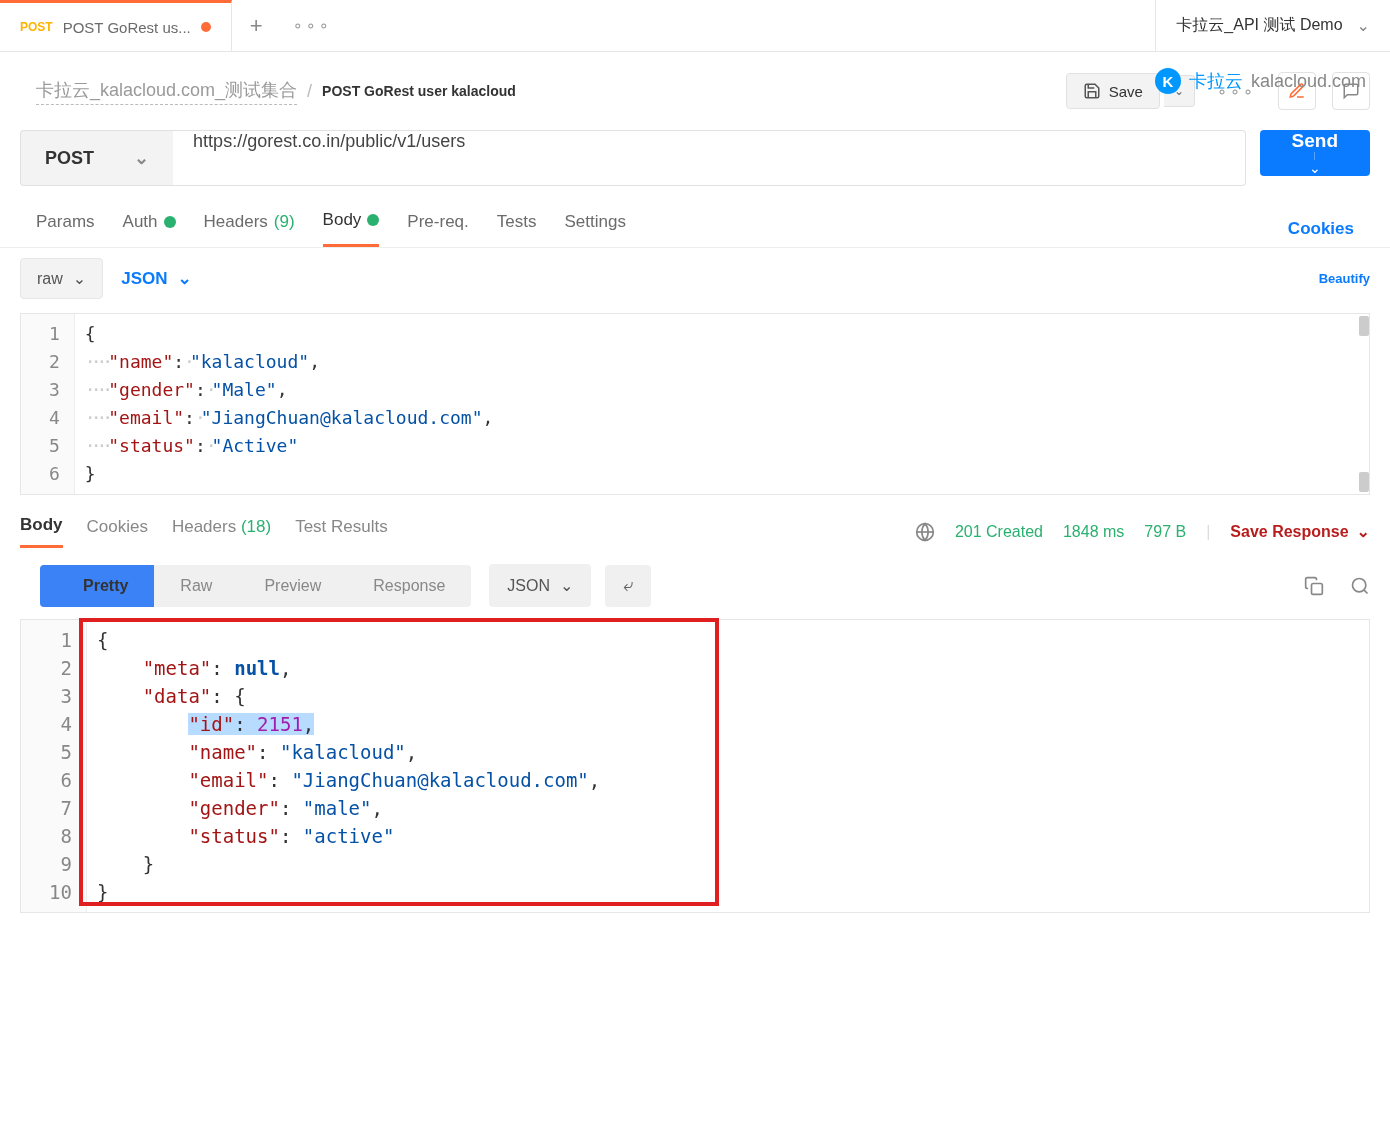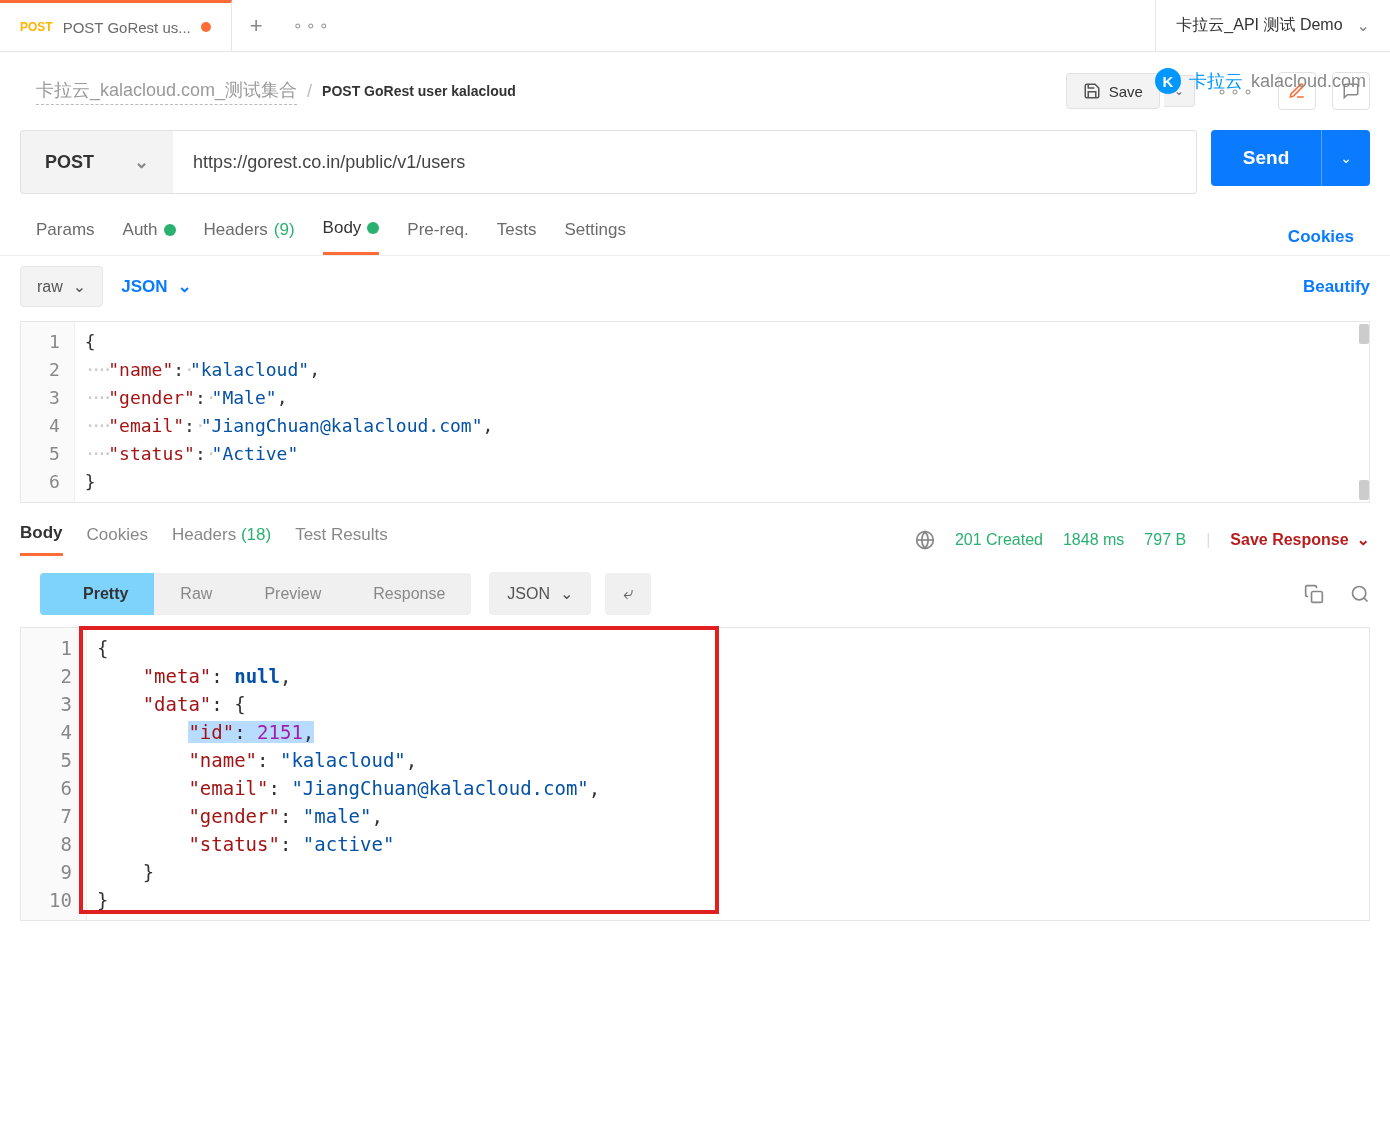--- a/index.html
+++ b/index.html
@@ -31,39 +31,39 @@
 .crumb-current { font-weight: 600; font-size: 14px; color: #333; }
 .crumb-actions { margin-left: auto; display: flex; align-items: center; gap: 16px; }
 .save-btn { display: flex; align-items: center; gap: 8px; background: #f3f3f3; border: 1px solid #e1e1e1; border-radius: 4px; padding: 8px 16px; font-size: 15px; cursor: pointer; }
 .chev-down { font-size: 12px; color: #666; padding: 8px 10px; background: #f3f3f3; border: 1px solid #e1e1e1; border-left: none; border-radius: 0 4px 4px 0; margin-left: -12px; cursor: pointer; }
 .icon-box { width: 38px; height: 38px; border: 1px solid #e1e1e1; border-radius: 4px; display: inline-flex; align-items: center; justify-content: center; color: #888; cursor: pointer; }
 .icon-box.orange { color: #ff6c37; }
 
 
 .url-row { display: flex; align-items: stretch; padding: 0 20px; gap: 14px; }
 .method-select { display: flex; align-items: center; gap: 40px; background: #f3f3f3; border: 1px solid #e1e1e1; border-right: none; border-radius: 4px 0 0 4px; padding: 0 24px; font-weight: 600; font-size: 18px; cursor: pointer; }
-.url-input { flex: 1; border: 1px solid #e1e1e1; border-left: none; border-radius: 0 4px 4px 0; padding: 0 20px; font-size: 18px; color: #444; background: #fff; display: flex; align-items: center; height: 64px; margin-left: -14px; }
-.send-btn { margin-left: auto; display: flex; align-items: center; background: #0a7bff; color: #fff; border-radius: 4px; height: 56px; cursor: pointer; }
+.url-input { flex: 1; border: 1px solid #e1e1e1; border-left: none; border-radius: 0 4px 4px 0; padding: 0 20px; font-size: 18px; color: #444; background: #fff; display: flex; height: 56px; margin-left: -14px; }
+.send-btn { margin-left: auto; display: flex; align-items: center; background: #0a7bff; color: #fff; border-radius: 4px; height: 46px; cursor: pointer; flex-direction: column; }
 .send-btn .lbl { padding: 0 32px; font-size: 19px; font-weight: 600; }
 .send-btn .sdiv { width: 1px; background: rgba(255,255,255,0.3); height: 56px; }
 .send-btn .sch { padding: 0 18px; font-size: 14px; }
 
 
 .req-tabs { display: flex; align-items: center; gap: 28px; padding: 24px 36px 0; font-size: 17px; color: #6b6b6b; border-bottom: 1px solid #eee; }
 .req-tab { padding-bottom: 14px; display: flex; align-items: center; gap: 6px; cursor: pointer; }
 .req-tab.active { color: #333; border-bottom: 3px solid #ff6c37; font-weight: 500; }
 .green-dot { width: 12px; height: 12px; background: #2ab06f; border-radius: 50%; display: inline-block; }
 .green-num { color: #2ab06f; }
 .cookies-link { margin-left: auto; color: #0a7bff; font-weight: 600; cursor: pointer; }
 
 
 .fmt-row { display: flex; align-items: center; padding: 10px 20px; gap: 18px; }
 .raw-select { display: flex; align-items: center; gap: 10px; background: #f3f3f3; border: 1px solid #e6e6e6; border-radius: 4px; padding: 10px 16px; font-size: 16px; color: #555; cursor: pointer; }
 .json-select { color: #0a7bff; font-weight: 600; display: flex; align-items: center; gap: 10px; font-size: 17px; cursor: pointer; }
-.beautify { margin-left: auto; color: #0a7bff; font-weight: 600; font-size: 17px; cursor: pointer; }
+.beautify { margin-left: auto; color: #0a7bff; font-weight: 600; font-size: 13px; cursor: pointer; }
 
 
 .editor { border: 1px solid #e6e6e6; margin: 4px 20px 0; display: flex; font-family: Menlo, Consolas, monospace; font-size: 18px; position: relative; }
 .gutter { background: #fafafa; border-right: 1px solid #eee; padding: 6px 14px 6px 28px; text-align: right; color: #888; line-height: 28px; }
 .code { padding: 6px 10px; line-height: 28px; flex: 1; white-space: pre; }
 .dots { color: #ccc; letter-spacing: -5px; }
 .key { color: #a31515; }
 .str { color: #0451a5; }
 .punc { color: #333; }
 .scrollbar-stub { position: absolute; right: 0; width: 10px; background: #ccc; border-radius: 2px; }
@@ -74,21 +74,21 @@
 .resp-tab.active { color: #333; border-bottom: 3px solid #ff6c37; font-weight: 600; }
 .resp-tab .num { color: #2ab06f; }
 .resp-meta { margin-left: auto; display: flex; align-items: center; gap: 20px; color: #2ab06f; font-size: 16px; }
 .globe { color: #999; }
 .save-resp { color: #b91c1c; font-weight: 600; display: flex; align-items: center; gap: 8px; cursor: pointer; }
 
 
 .view-row { display: flex; align-items: center; padding: 16px 20px 12px 40px; gap: 0; }
 .view-group { display: flex; background: #f0f0f0; border-radius: 4px; overflow: hidden; }
 .view-btn { padding: 12px 26px; font-size: 16px; color: #888; cursor: pointer; }
-.view-btn.active { background: #7dd3fc; color: #333; font-weight: 600; padding-left: 43px; }
+.view-btn.active { background: #3b82f6; color: #333; font-weight: 600; padding-left: 43px; }
 .json-pill { margin-left: 18px; background: #f0f0f0; border-radius: 4px; padding: 12px 18px; display: flex; align-items: center; gap: 10px; font-size: 16px; color: #555; cursor: pointer; }
 .wrap-btn { margin-left: 14px; background: #f0f0f0; border-radius: 4px; width: 46px; height: 42px; display: inline-flex; align-items: center; justify-content: center; font-size: 18px; color: #666; cursor: pointer; }
 .vr-icons { margin-left: auto; display: flex; gap: 26px; color: #888; font-size: 20px; }
 
 
 .resp-body { margin: 0 20px; border: 1px solid #e6e6e6; display: flex; font-family: Menlo, Consolas, monospace; font-size: 19px; }
 .resp-code { padding: 6px 10px; line-height: 28px; flex: 1; white-space: pre; position: relative; }
 .red-box { position: absolute; border: 4px solid #e02020; left: -8px; top: -2px; width: 640px; height: 288px; }
 .num-lit { color: #a21caf; }
 .null-lit { color: #0451a5; font-weight: 600; }

